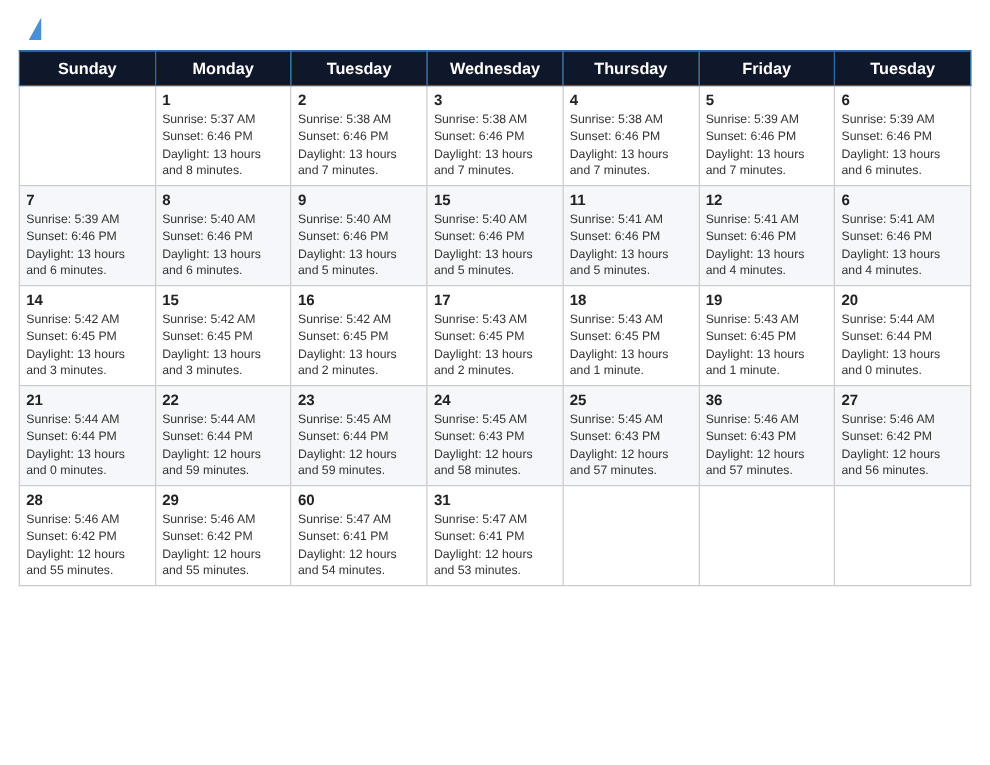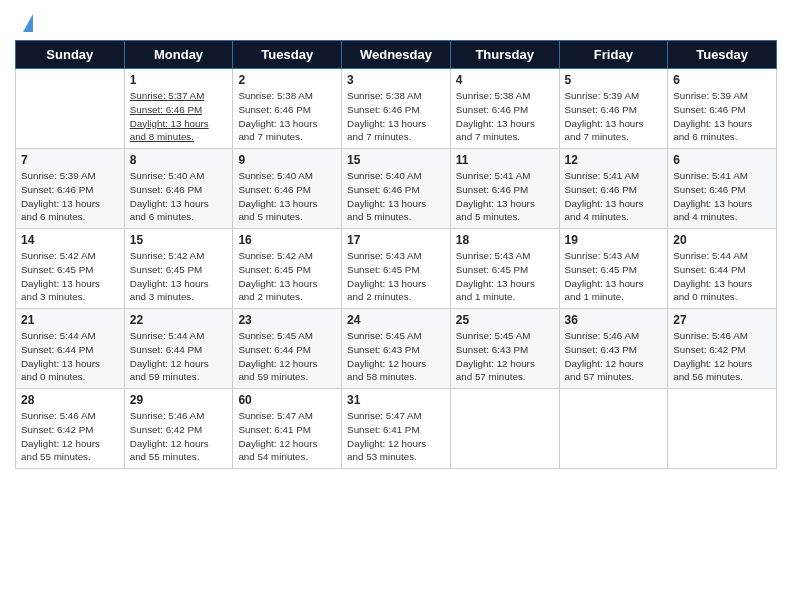--- a/index.html
+++ b/index.html
@@ -115,21 +115,21 @@
         <th>Thursday</th>
         <th>Friday</th>
         <th>Tuesday</th>
       </tr>
   </thead>
   <tbody id="calendar-body">
       <tr>
         <td class="empty"></td>
         <td>
           <span class="day-number">1</span>
-          <div class="day-info" style="white-space: pre-line; text-decoration: underline;">Sunrise: 5:37 AM
+          <div class="day-info" style="white-space: pre-line;">Sunrise: 5:37 AM
 Sunset: 6:46 PM
 Daylight: 13 hours
 and 8 minutes.</div>
         </td>
         <td>
           <span class="day-number">2</span>
           <div class="day-info" style="white-space: pre-line;">Sunrise: 5:38 AM
 Sunset: 6:46 PM
 Daylight: 13 hours
 and 7 minutes.</div>

